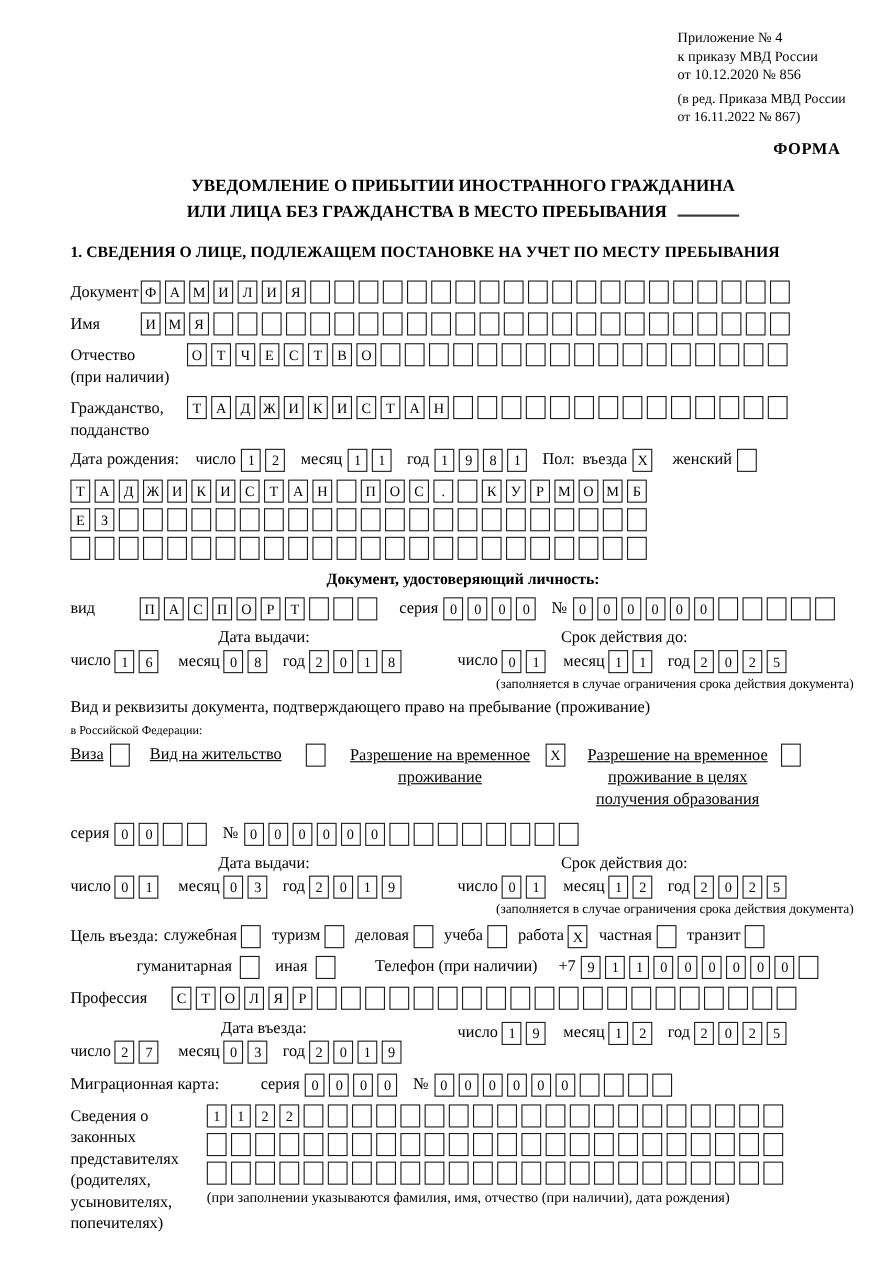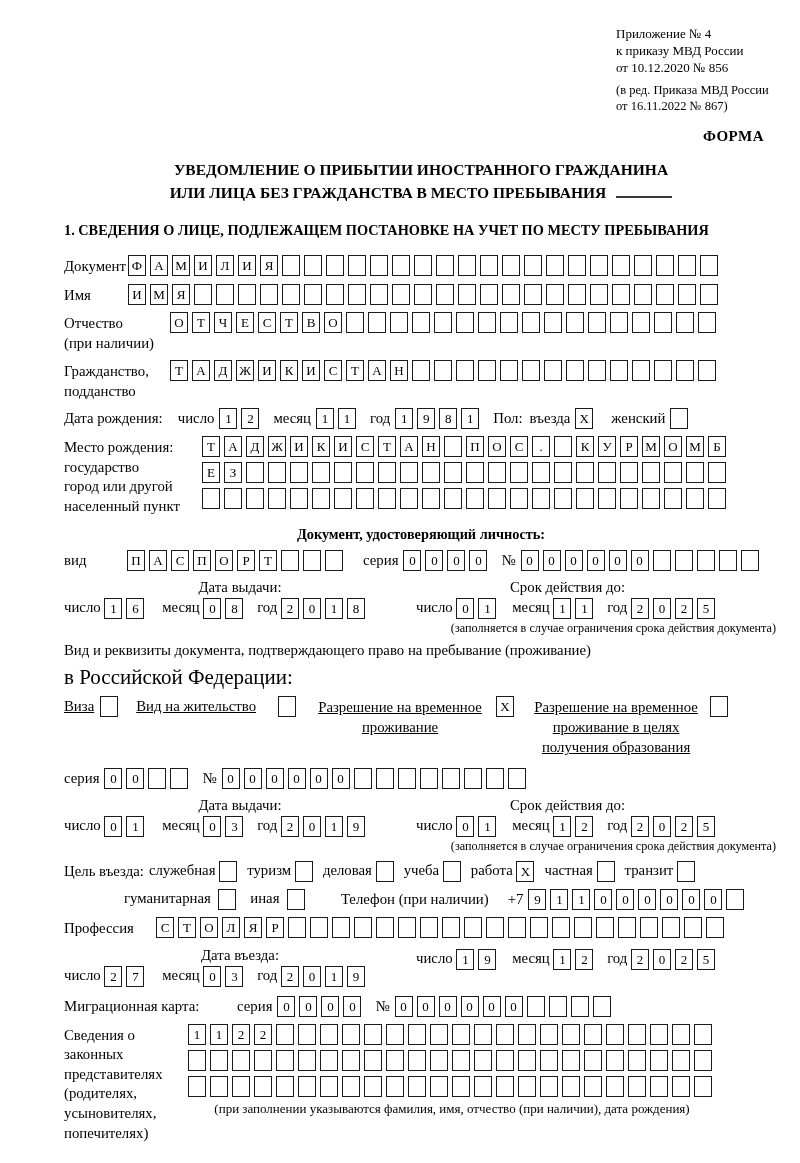--- a/index.html
+++ b/index.html
@@ -42,21 +42,21 @@
   
   .opts{display:flex;margin-top:6px;align-items:flex-start;text-decoration:underline;}
   .opt{display:flex;align-items:flex-start;font-size:14.8px;}
   .opt .olabel{padding-top:2px;}
   .opt .olabel.center{text-align:center;line-height:1.35;}
   .gap6{width:6px;flex-shrink:0;}
   .gap10{width:10px;flex-shrink:0;}
   .gap14{width:14px;flex-shrink:0;}
   .gap22{width:22px;flex-shrink:0;}
   .purpose-opt{white-space:nowrap;font-size:14.8px;}
-  .caption{font-size:13px;text-align:center;margin-top:4px;margin-left:90px;}
+  .caption{font-size:13px;margin-top:4px;margin-left:90px;}
 </style>
 </head>
 <body>
 
 <div class="page">
 
   <div class="appendix">
     <div>Приложение № 4</div>
     <div>к приказу МВД России</div>
     <div>от 10.12.2020 № 856</div>
@@ -109,26 +109,20 @@
     <span class="inlbl">год</span>
     <span class="cells"><span class="cell">1</span><span class="cell">9</span><span class="cell">8</span><span class="cell">1</span></span>
     <span class="inlbl">Пол:</span>
     <span class="inlbl" style="margin-left:2px;">въезда</span>
     <span class="cells"><span class="cell">X</span></span>
     <span class="inlbl" style="margin-left:14px;">женский</span>
     <span class="cells"><span class="cell"></span></span>
   </div>
 
   <div class="frow">
-    <div class="flabel" style="width:138px;">
-      <div>Место рождения:</div>
-      <div>государство</div>
-      <div>город или другой</div>
-      <div>населенный пункт</div>
-    </div>
     <div class="stack">
       <div class="cells"><span class="cell">Т</span><span class="cell">А</span><span class="cell">Д</span><span class="cell">Ж</span><span class="cell">И</span><span class="cell">К</span><span class="cell">И</span><span class="cell">С</span><span class="cell">Т</span><span class="cell">А</span><span class="cell">Н</span><span class="cell"></span><span class="cell">П</span><span class="cell">О</span><span class="cell">С</span><span class="cell">.</span><span class="cell"></span><span class="cell">К</span><span class="cell">У</span><span class="cell">Р</span><span class="cell">М</span><span class="cell">О</span><span class="cell">М</span><span class="cell">Б</span></div>
       <div class="cells"><span class="cell">Е</span><span class="cell">З</span><span class="cell"></span><span class="cell"></span><span class="cell"></span><span class="cell"></span><span class="cell"></span><span class="cell"></span><span class="cell"></span><span class="cell"></span><span class="cell"></span><span class="cell"></span><span class="cell"></span><span class="cell"></span><span class="cell"></span><span class="cell"></span><span class="cell"></span><span class="cell"></span><span class="cell"></span><span class="cell"></span><span class="cell"></span><span class="cell"></span><span class="cell"></span><span class="cell"></span></div>
       <div class="cells"><span class="cell"></span><span class="cell"></span><span class="cell"></span><span class="cell"></span><span class="cell"></span><span class="cell"></span><span class="cell"></span><span class="cell"></span><span class="cell"></span><span class="cell"></span><span class="cell"></span><span class="cell"></span><span class="cell"></span><span class="cell"></span><span class="cell"></span><span class="cell"></span><span class="cell"></span><span class="cell"></span><span class="cell"></span><span class="cell"></span><span class="cell"></span><span class="cell"></span><span class="cell"></span><span class="cell"></span></div>
     </div>
   </div>
 
   <div class="doc-heading">Документ, удостоверяющий личность:</div>
 
   <div class="frow" style="align-items:center;">
@@ -160,21 +154,21 @@
         <span style="margin-left:8px;">месяц</span>
         <span class="cells"><span class="cell">1</span><span class="cell">1</span></span>
         <span style="margin-left:6px;">год</span>
         <span class="cells"><span class="cell">2</span><span class="cell">0</span><span class="cell">2</span><span class="cell">5</span></span>
       </div>
     </div>
   </div>
   <div class="note">(заполняется в случае ограничения срока действия документа)</div>
 
   <div style="font-size:14.8px;margin-top:6px;">Вид и реквизиты документа, подтверждающего право на пребывание (проживание)</div>
-  <div style="font-size:21px;margin-top:6px;">в Российской Федерации:</div>
+  <div style="font-size:11px;margin-top:6px;">в Российской Федерации:</div>
 
   <div class="opts">
     <div class="opt">
       <span class="olabel">Виза</span>
       <span class="gap6"></span>
       <span class="cells"><span class="cell"></span></span>
     </div>
     <span class="gap14"></span>
     <div class="opt">
       <span class="olabel">Вид на жительство</span>

